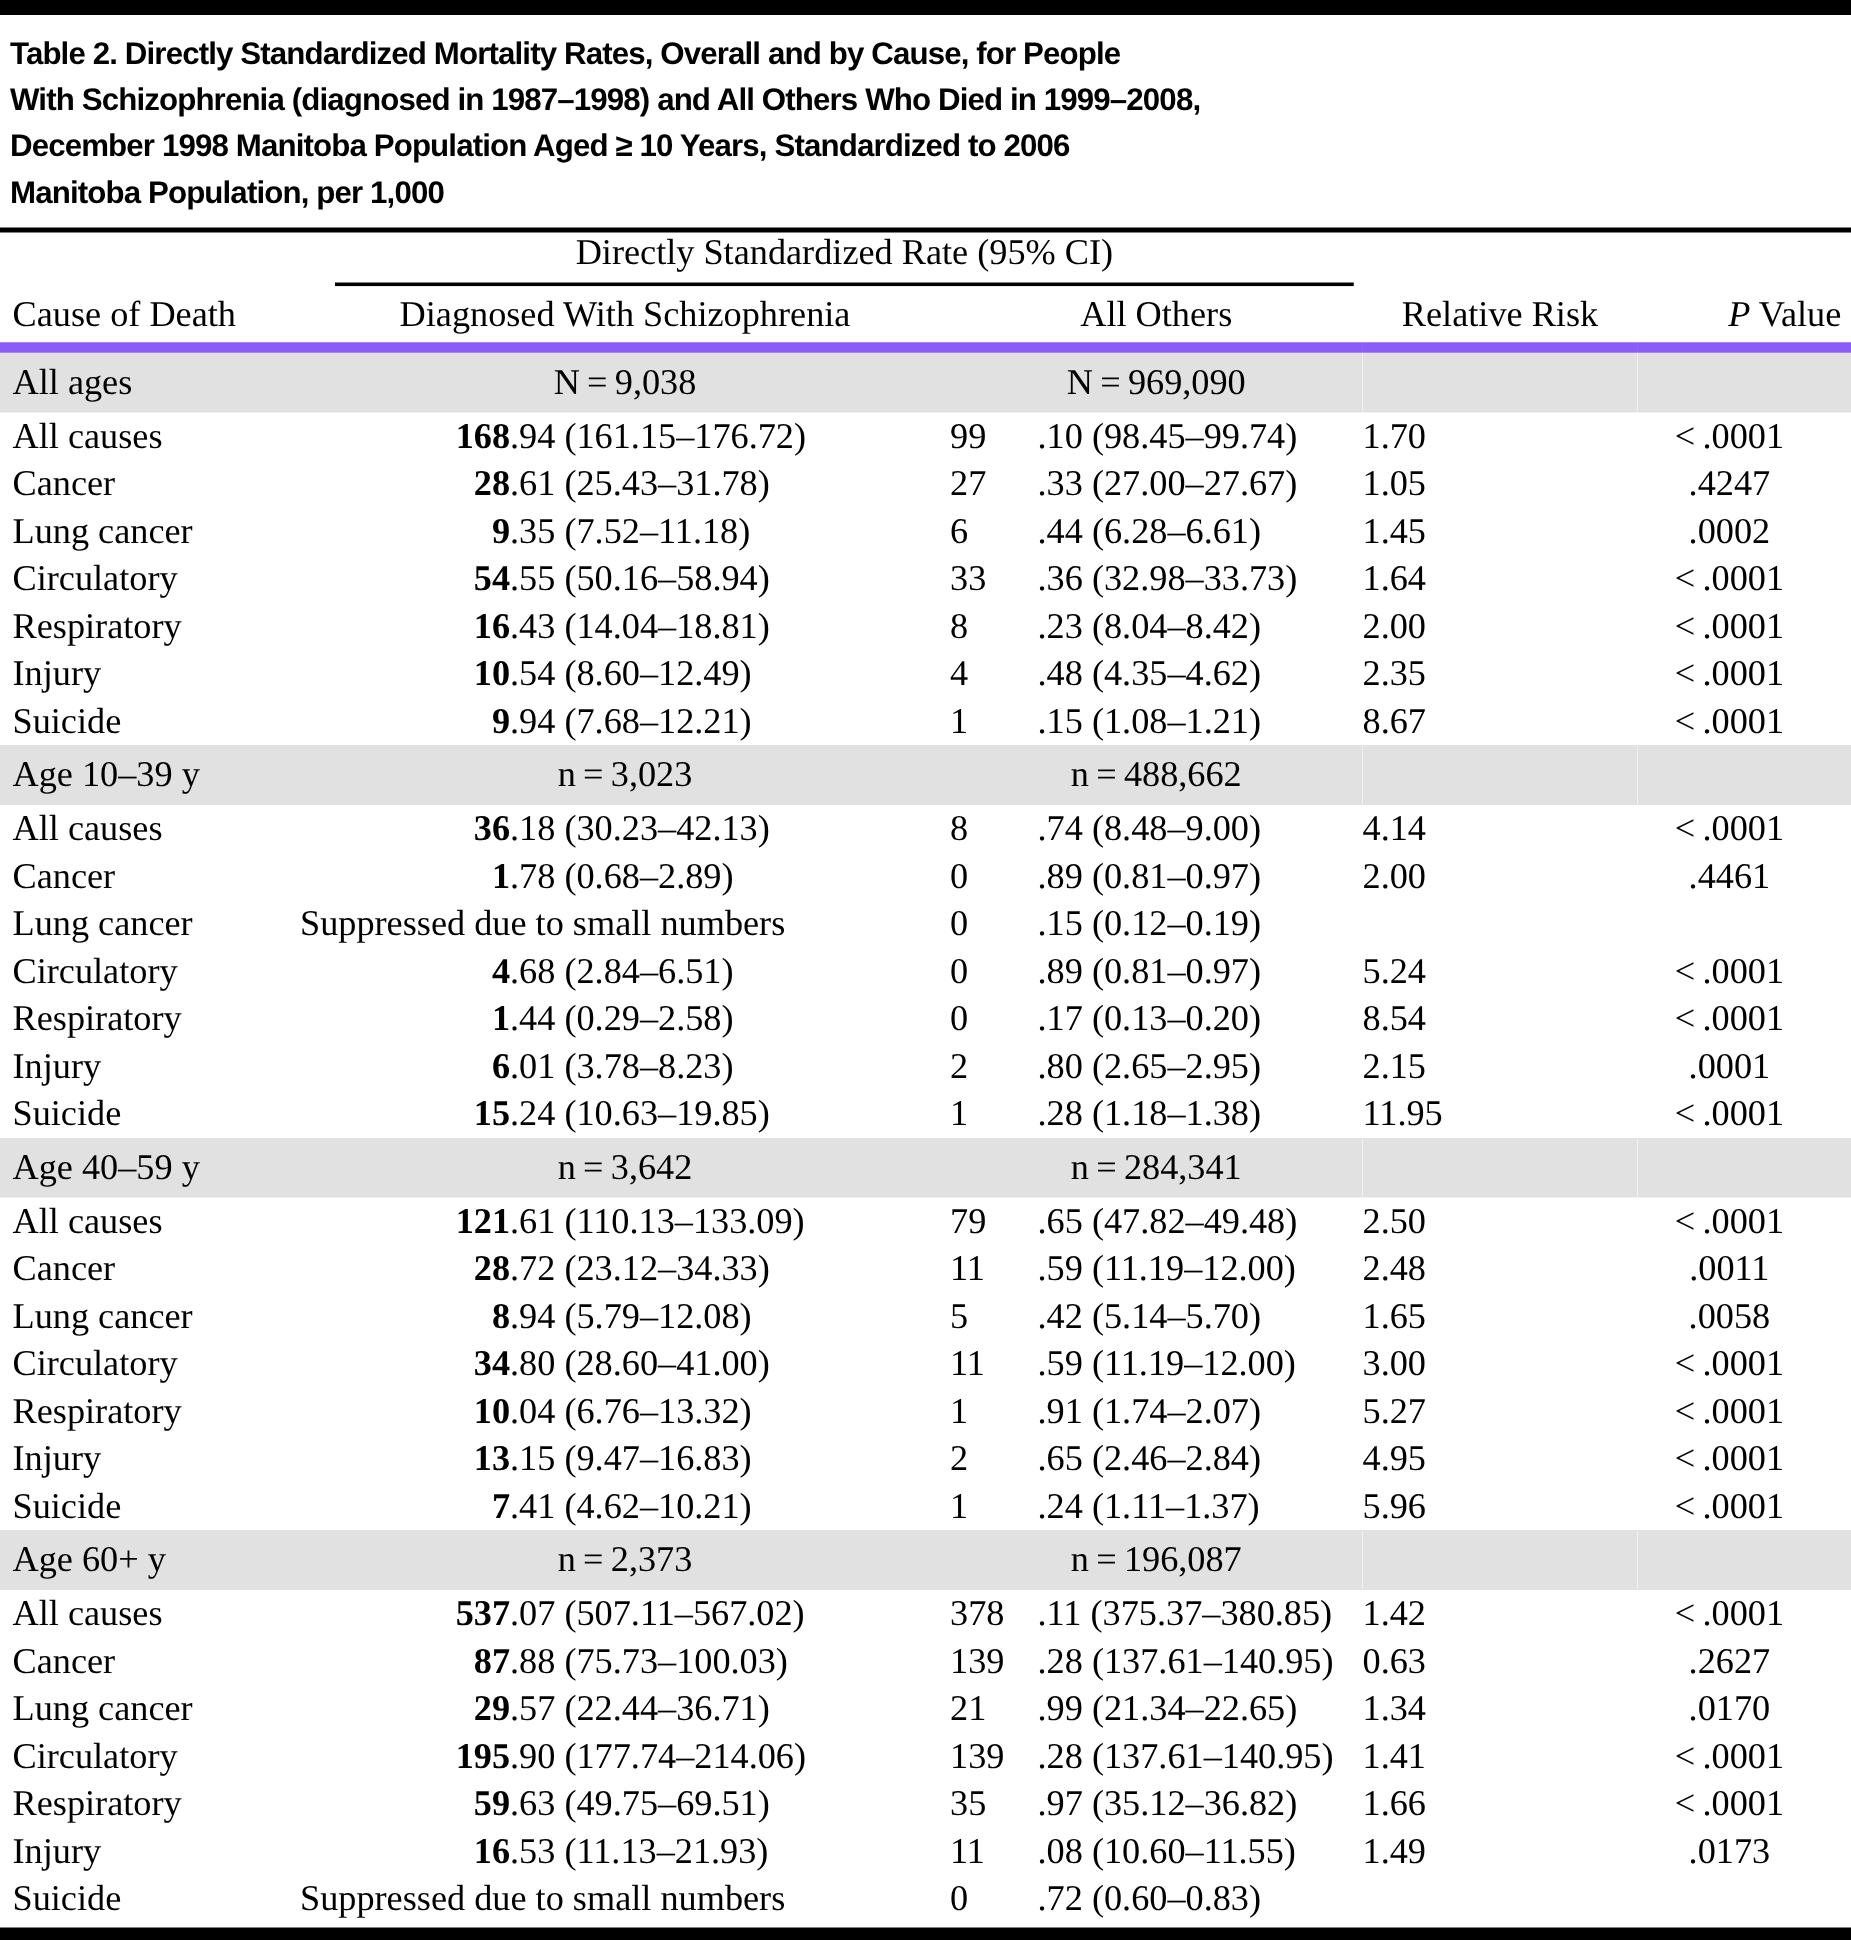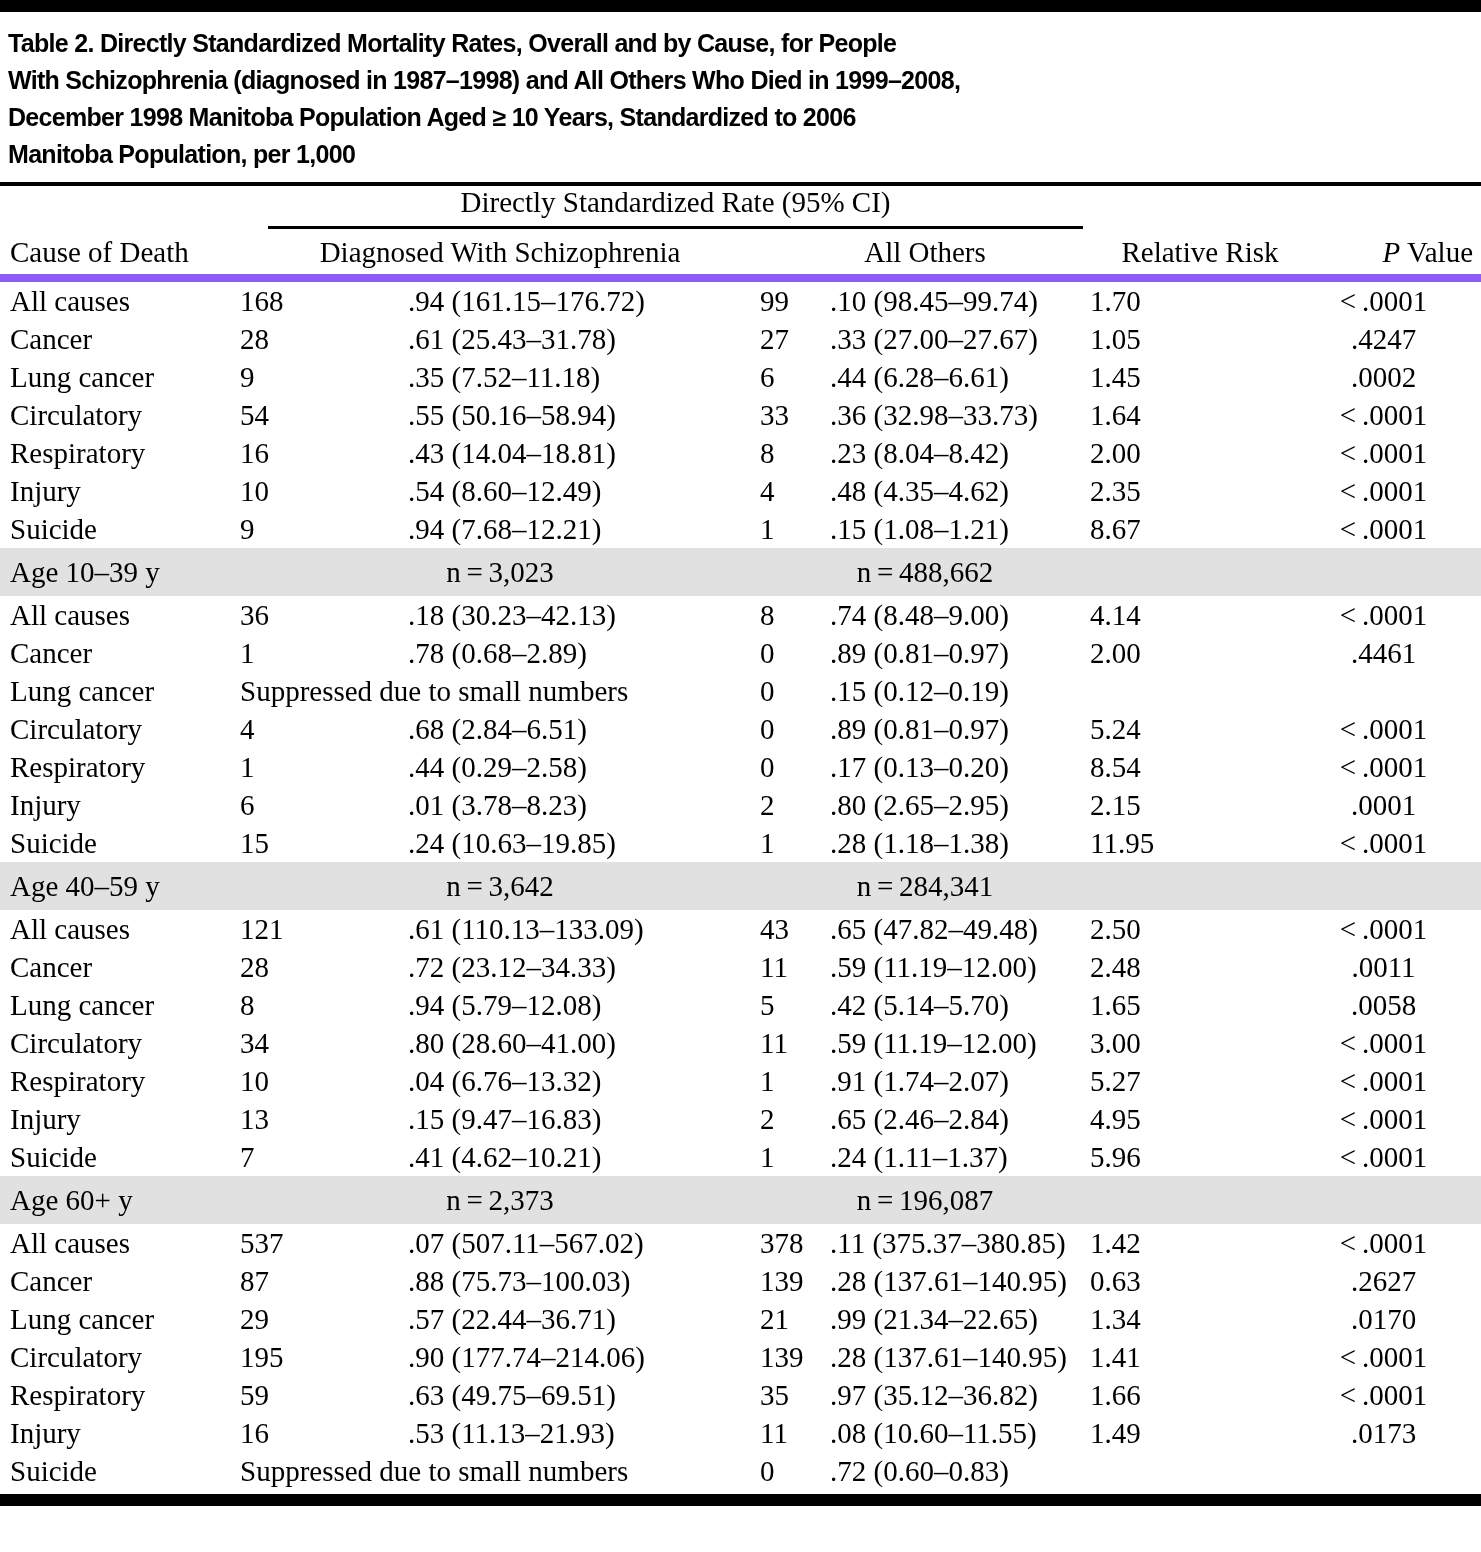--- a/index.html
+++ b/index.html
@@ -65,21 +65,21 @@
   tr.band td {
     background: #e1e1e1;
     height: 48px;
   }
   tr.band .band-label { padding-left: 10px; }
   .c2c, .c3c { text-align: center; }
 
   tr.data td { height: 38px; }
   td.c1 { padding-left: 10px; }
   td.c2 { text-align: left; }
-  td.c2 .ip { display: inline-block; width: 168px; text-align: left; }
+  td.c2 .ip { display: inline-block; width: 168px; text-align: right; font-weight: bold; }
   td.c3 { text-align: left; }
   td.c3 .ip { display: inline-block; width: 70px; }
   td.c2.sup { text-align: left; }
   td.c4 { text-align: left; padding-right: 60px; }
   td.c5 { text-align: center; padding-right: 24px; }
 </style>
 </head>
 <body>
 
 <div class="page">
@@ -113,20 +113,27 @@
       </tr>
       <tr class="colhead">
         <td class="c1h">Cause of Death</td>
         <td class="c2h">Diagnosed With Schizophrenia</td>
         <td class="c3h">All Others</td>
         <td class="c4h">Relative Risk</td>
         <td class="c5h"><span class="it">P</span><span> Value</span></td>
       </tr>
     </thead>
     <tbody>
+  <tr class="band">
+    <td class="band-label">All ages</td>
+    <td class="c2c band-n-schizo">N = 9,038</td>
+    <td class="c3c band-n-others">N = 969,090</td>
+    <td></td>
+    <td></td>
+  </tr>
 
   <tr class="data">
     <td class="c1">All causes</td>
     <td class="c2"><span class="ip">168</span>.94 (161.15–176.72)</td>
     <td class="c3"><span class="ip">99</span>.10 (98.45–99.74)</td>
     <td class="c4">1.70</td>
     <td class="c5">&lt; .0001</td>
   </tr>
 
   <tr class="data">
@@ -245,21 +252,21 @@
     <td class="band-label">Age 40–59 y</td>
     <td class="c2c band-n-schizo">n = 3,642</td>
     <td class="c3c band-n-others">n = 284,341</td>
     <td></td>
     <td></td>
   </tr>
 
   <tr class="data">
     <td class="c1">All causes</td>
     <td class="c2"><span class="ip">121</span>.61 (110.13–133.09)</td>
-    <td class="c3"><span class="ip">43</span>.65 (47.82–49.48)</td>
+    <td class="c3"><span class="ip">79</span>.65 (47.82–49.48)</td>
     <td class="c4">2.50</td>
     <td class="c5">&lt; .0001</td>
   </tr>
 
   <tr class="data">
     <td class="c1">Cancer</td>
     <td class="c2"><span class="ip">28</span>.72 (23.12–34.33)</td>
     <td class="c3"><span class="ip">11</span>.59 (11.19–12.00)</td>
     <td class="c4">2.48</td>
     <td class="c5">.0011</td>

